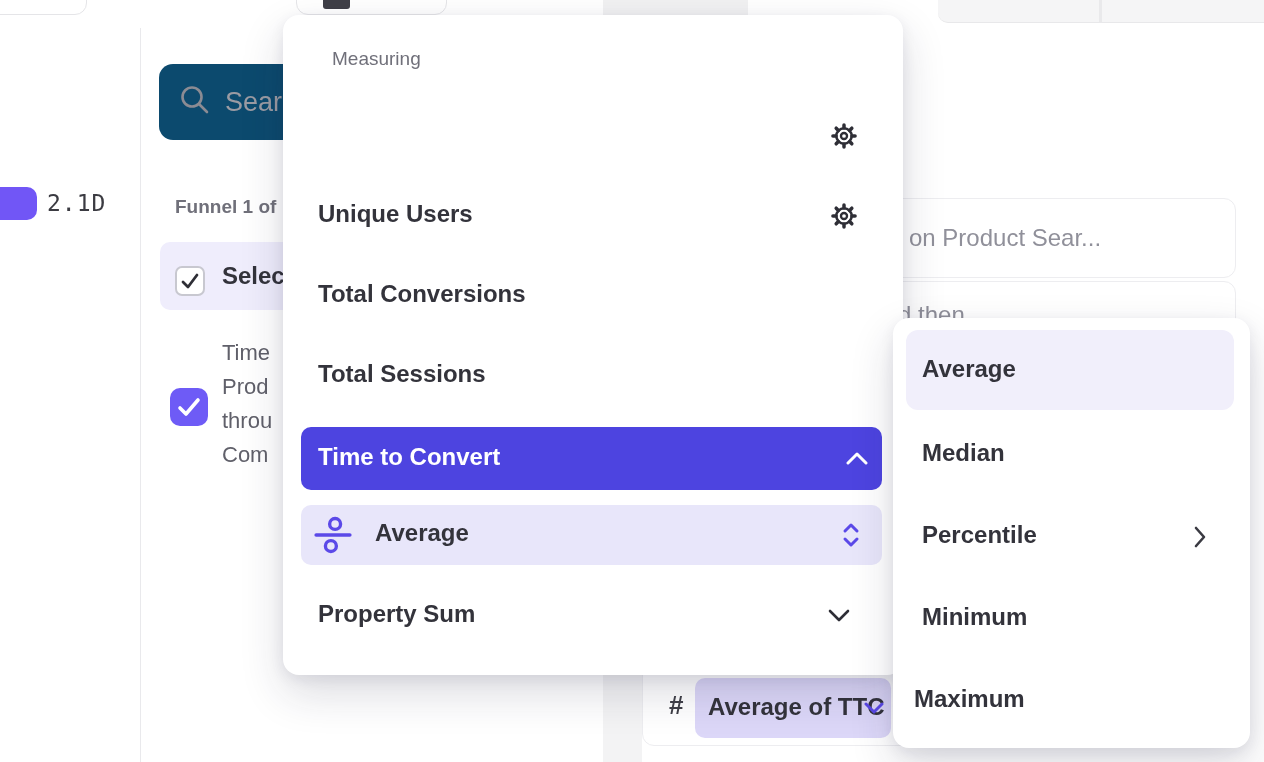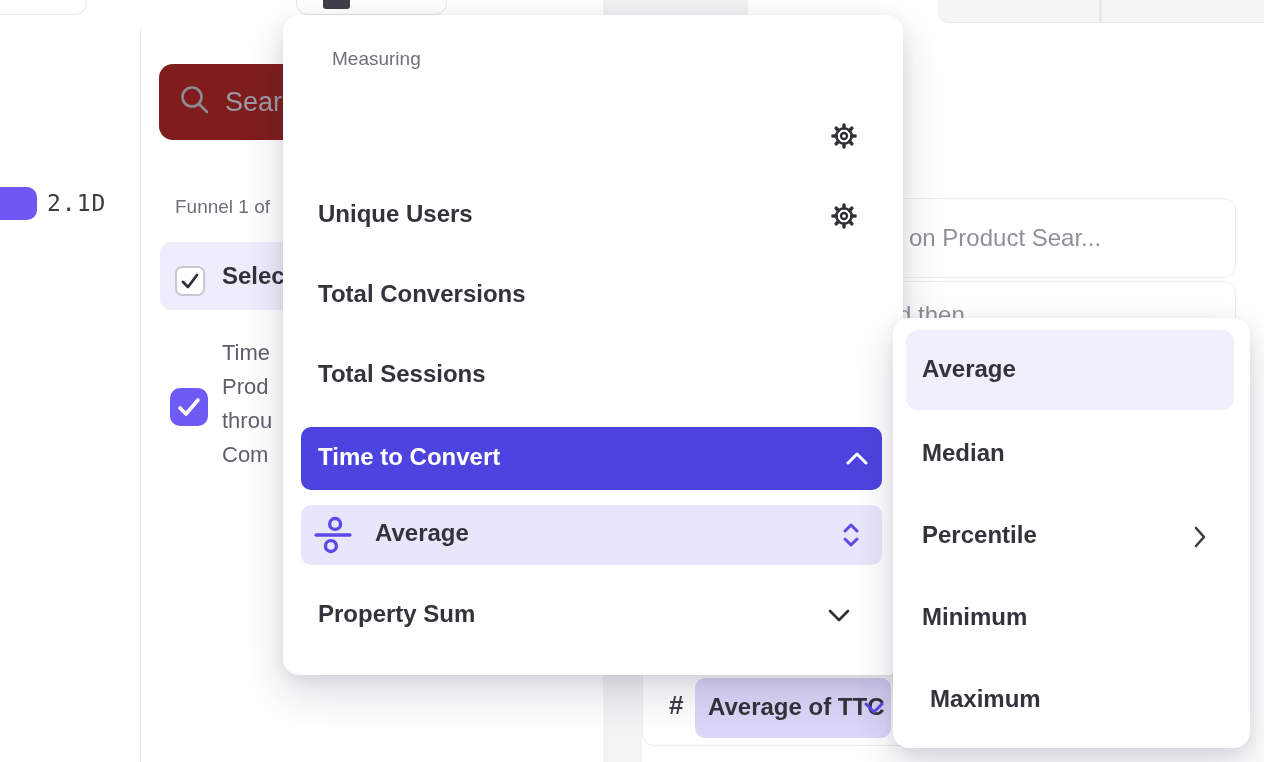--- a/index.html
+++ b/index.html
@@ -10,21 +10,21 @@
   }
   .abs{position:absolute;}
   
   .partial-card{background:#fff;border:1px solid #e5e5e8;border-radius:12px;}
   .gray-strip{background:#f1f1f2;}
   .gray-band{background:#f3f3f4;}
   .topbar{background:#f5f5f6;border-bottom:1px solid #e8e8ea;border-bottom-left-radius:10px;}
   .topbar .seg-divider{position:absolute;left:161px;top:0;width:3px;height:100%;background:#e9e9eb;}
   .divider-v{background:#e9e9ec;width:1px;}
   
-  .searchbox{background:#7f1d1d;border-radius:14px;}
+  .searchbox{background:#0c4a6e;border-radius:14px;}
   .searchbox .ph{position:absolute;left:66px;top:23px;font-size:27px;color:#9b9ba3;}
   
   .step-badge{background:#7156f6;border-radius:0 10px 10px 0;}
   .badge-label{font-family:"DejaVu Sans Mono","Liberation Mono",monospace;font-size:23px;letter-spacing:1px;color:#3b3b42;}
   .gray-label{font-size:19px;color:#70707a;}
   .select-row{background:#efedfc;border-radius:10px;}
   .checkbox{background:#fff;border:2px solid #c8c8d0;border-radius:7px;box-sizing:border-box;}
   .checkbox-filled{background:#6e5bf6;border-radius:10px;}
   .purple-text{color:#5b49e8;font-weight:600;}
   .desc-lines{font-size:22px;line-height:34px;color:#60606a;white-space:nowrap;}
@@ -69,21 +69,21 @@
     <svg width="40" height="40" style="position:absolute;left:18px;top:18px;" viewBox="0 0 40 40">
       <circle cx="15" cy="15" r="9.5" fill="none" stroke="#8b8b93" stroke-width="2.6"></circle>
       <line x1="22" y1="22" x2="30" y2="30" stroke="#8b8b93" stroke-width="2.6" stroke-linecap="round"></line>
     </svg>
     <span class="ph">Sear</span>
   </div>
 
   <div class="abs step-badge" style="left:-20px;top:187px;width:57px;height:33px;"></div>
   <span class="abs badge-label" style="left:47px;top:190px;">2.1D</span>
 
-  <span class="abs gray-label" style="left:175px;top:196px;white-space:nowrap;">Funnel 1 of</span>
+  <span class="abs gray-label" style="left:175px;top:196px;white-space:nowrap;font-weight:bold;">Funnel 1 of</span>
 
   <div class="abs select-row" style="left:160px;top:242px;width:220px;height:68px;">
     <div class="checkbox" style="position:absolute;left:15px;top:24px;width:30px;height:30px;">
       <svg width="26" height="26" viewBox="0 0 26 26" style="position:absolute;left:0;top:0;">
         <polyline points="6,14 11,19 20,7" fill="none" stroke="#2e2e36" stroke-width="2.8" stroke-linecap="round" stroke-linejoin="round"></polyline>
       </svg>
     </div>
     <span class="menu-item purple-text" style="position:absolute;left:62px;top:20px;">Selec</span>
   </div>
 
@@ -183,16 +183,16 @@
   <div class="abs panel" style="left:893px;top:318px;width:357px;height:430px;">
     <div class="pill-selected" style="position:absolute;left:13px;top:12px;width:328px;height:80px;">
       <span class="menu-item purple-text" style="position:absolute;left:16px;top:25px;">Average</span>
     </div>
     <span class="menu-item" style="position:absolute;left:29px;top:121px;">Median</span>
     <span class="menu-item" style="position:absolute;left:29px;top:203px;">Percentile</span>
     <svg width="12" height="22" viewBox="0 0 12 22" style="position:absolute;left:301px;top:208px;">
       <polyline points="2,2 10,11 2,20" fill="none" stroke="#3a3a42" stroke-width="2.6" stroke-linecap="round" stroke-linejoin="round"></polyline>
     </svg>
     <span class="menu-item" style="position:absolute;left:29px;top:285px;">Minimum</span>
-    <span class="menu-item" style="position:absolute;left:37px;top:367px;">Maximum</span>
+    <span class="menu-item" style="position:absolute;left:21px;top:367px;">Maximum</span>
   </div>
 
 </div>
 
 </body></html>

